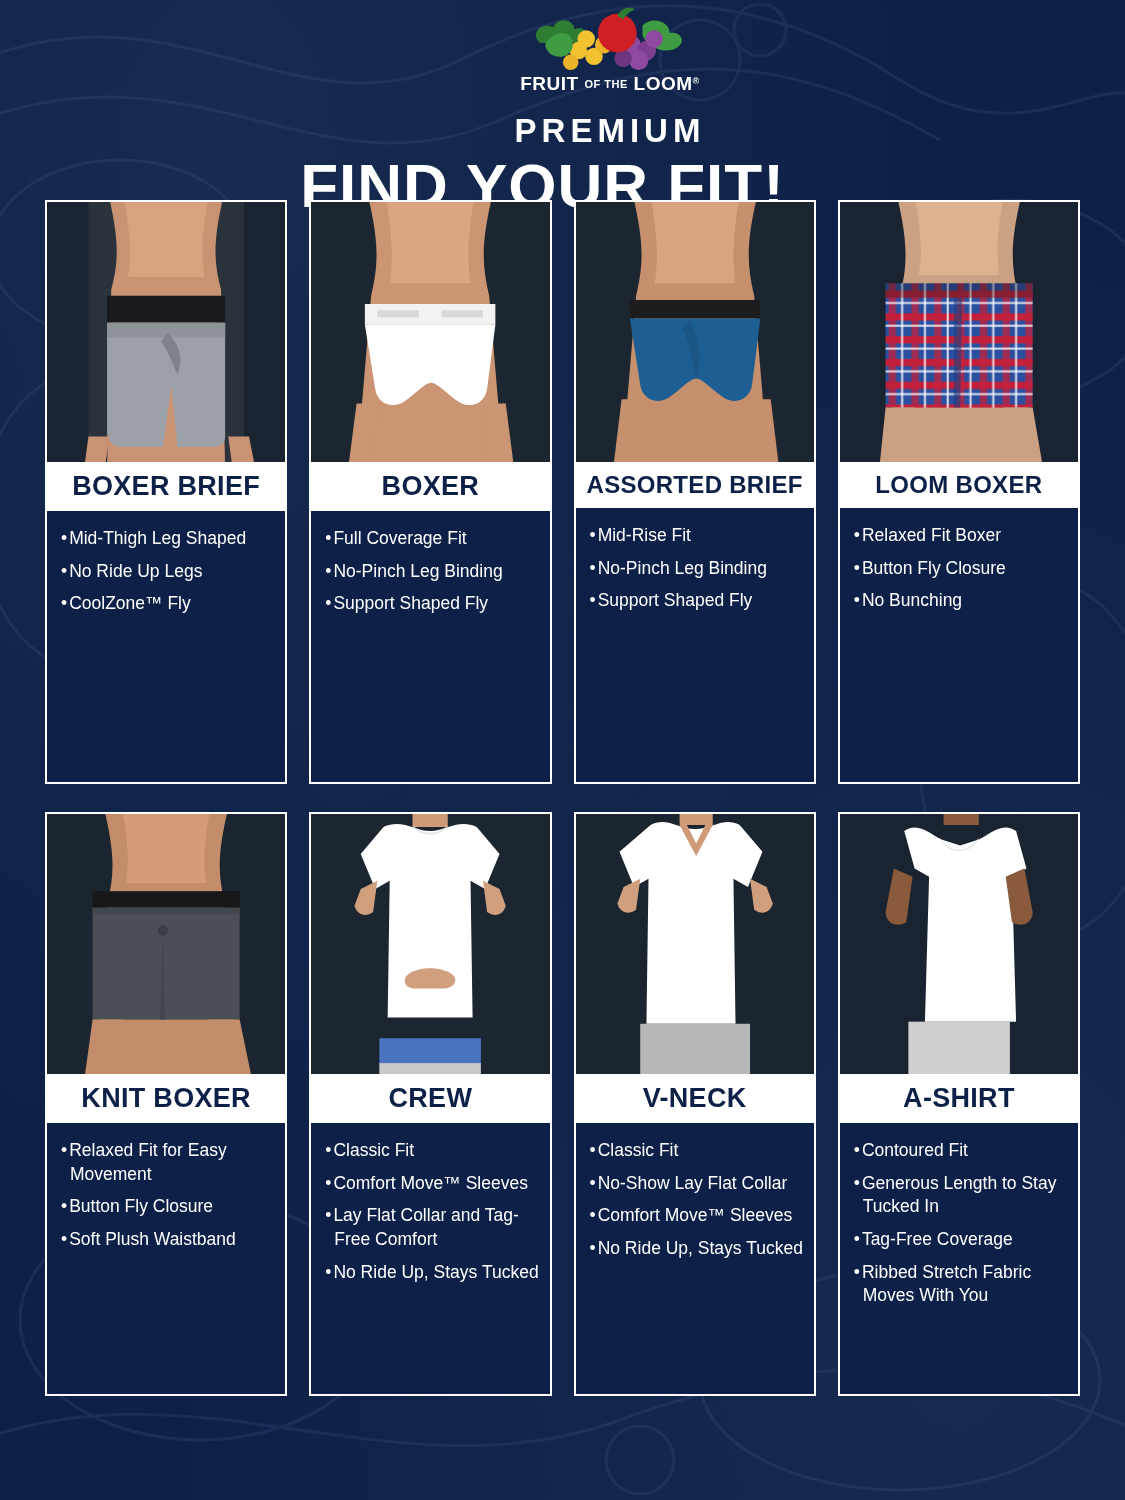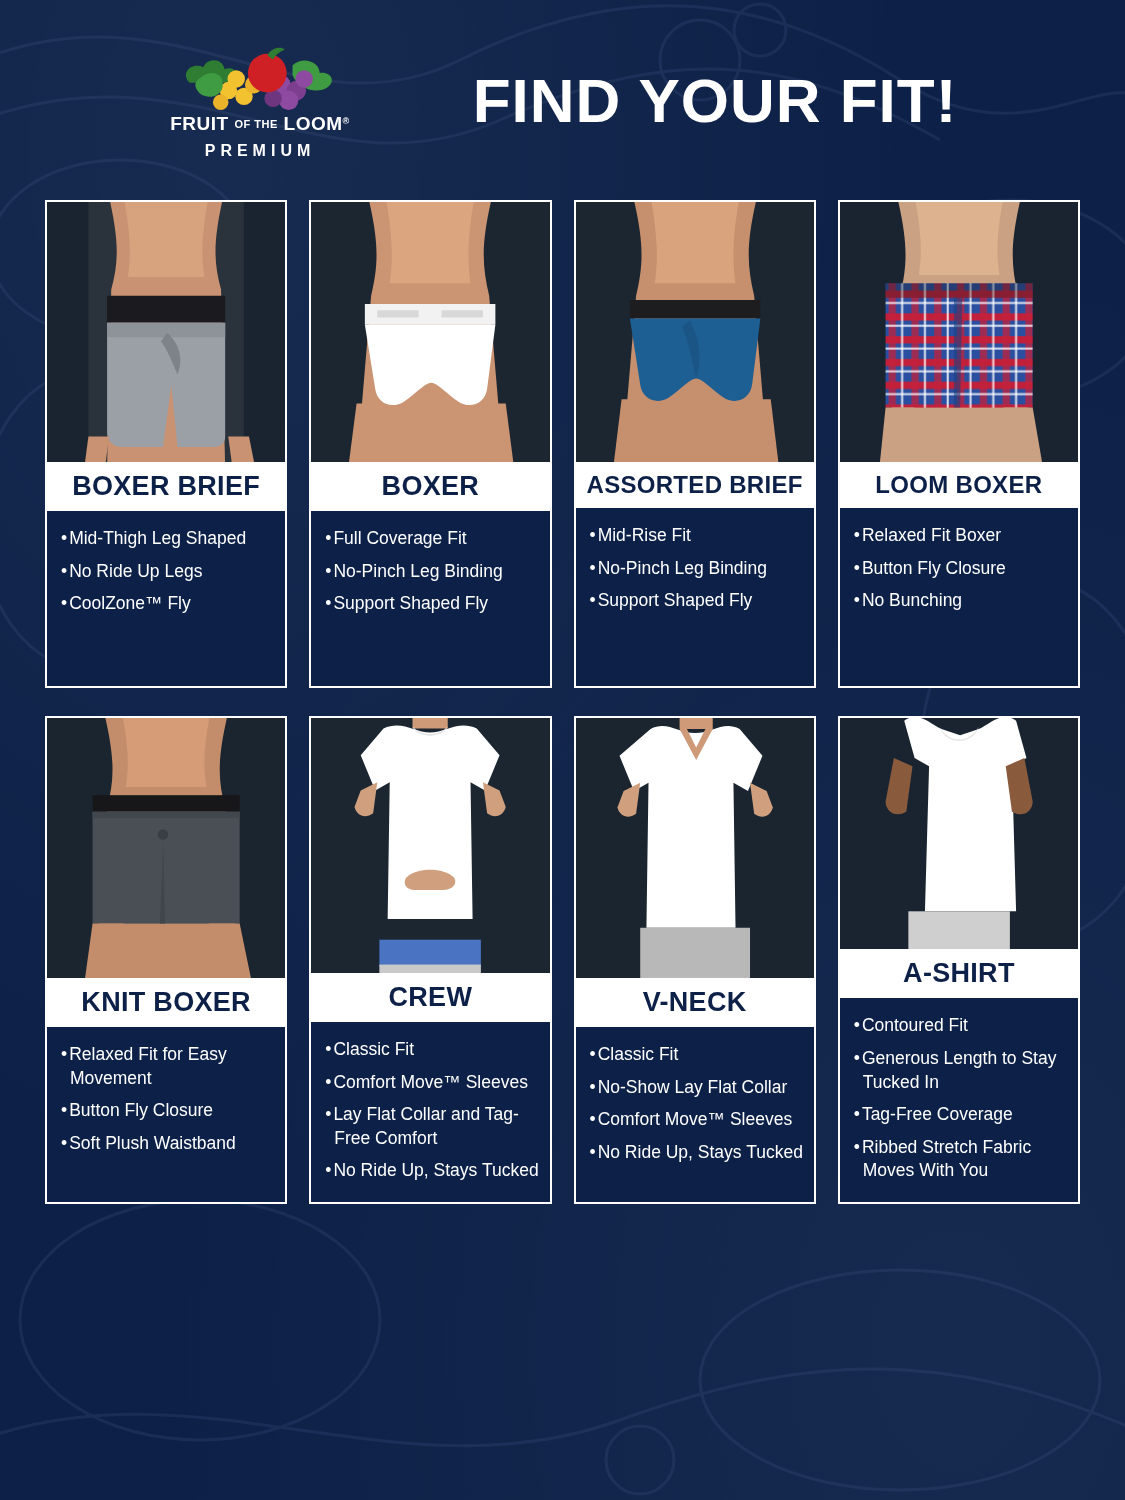--- a/index.html
+++ b/index.html
@@ -22,20 +22,21 @@
   .bg-art { position: absolute; inset: 0; opacity: 0.10; pointer-events: none; }
   .bg-art svg { width: 100%; height: 100%; }
 
   
   .header {
     position: relative;
     height: 200px;
     display: flex;
     align-items: center;
     padding: 0 40px;
+    flex-direction: column;
   }
   .logo-block {
     width: 250px;
     display: flex; flex-direction: column; align-items: center;
     margin-left: 95px;
   }
   .fruit-art { width: 165px; height: 72px; display:block; }
   .logo-name {
     color: #ffffff;
     font-weight: bold;
@@ -43,23 +44,23 @@
     letter-spacing: 0.5px;
     line-height: 1;
     margin-top: 2px;
     white-space: nowrap;
   }
   .logo-name .small { font-size: 11px; vertical-align: 2px; }
   .logo-name .reg { font-size: 9px; vertical-align: 6px; }
   .logo-premium {
     color: #ffffff;
     font-weight: bold;
-    font-size: 16px;
+    font-size: 33px;
     letter-spacing: 5px;
-    margin-top: 9px;
+    margin-top: 19px;
   }
   .title {
     flex: 1;
     text-align: center;
     color: #ffffff;
     font-weight: bold;
     font-size: 62px;
     letter-spacing: 1px;
     margin-right: 40px;
     white-space: nowrap;
@@ -71,21 +72,21 @@
     padding: 0 45px;
     display: grid;
     grid-template-columns: repeat(4, 1fr);
     column-gap: 22px;
     row-gap: 28px;
   }
   .card {
     border: 2px solid #ffffff;
     display: flex;
     flex-direction: column;
-    height: 488px;
+    height: 584px;
     background: #0d2148;
   }
   .photo {
     height: 262px;
     position: relative;
     overflow: hidden;
     border-bottom: 2px solid #ffffff;
     background: #20262b;
   }
   .photo svg { display:block; width:100%; height:100%; }

